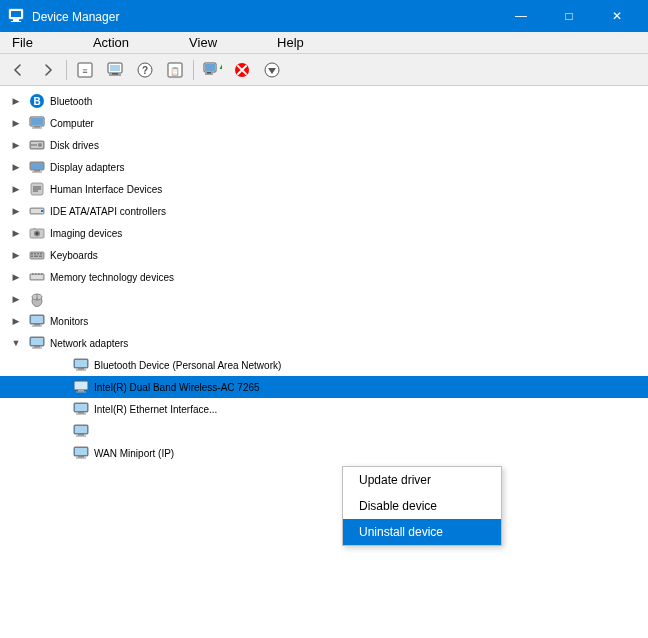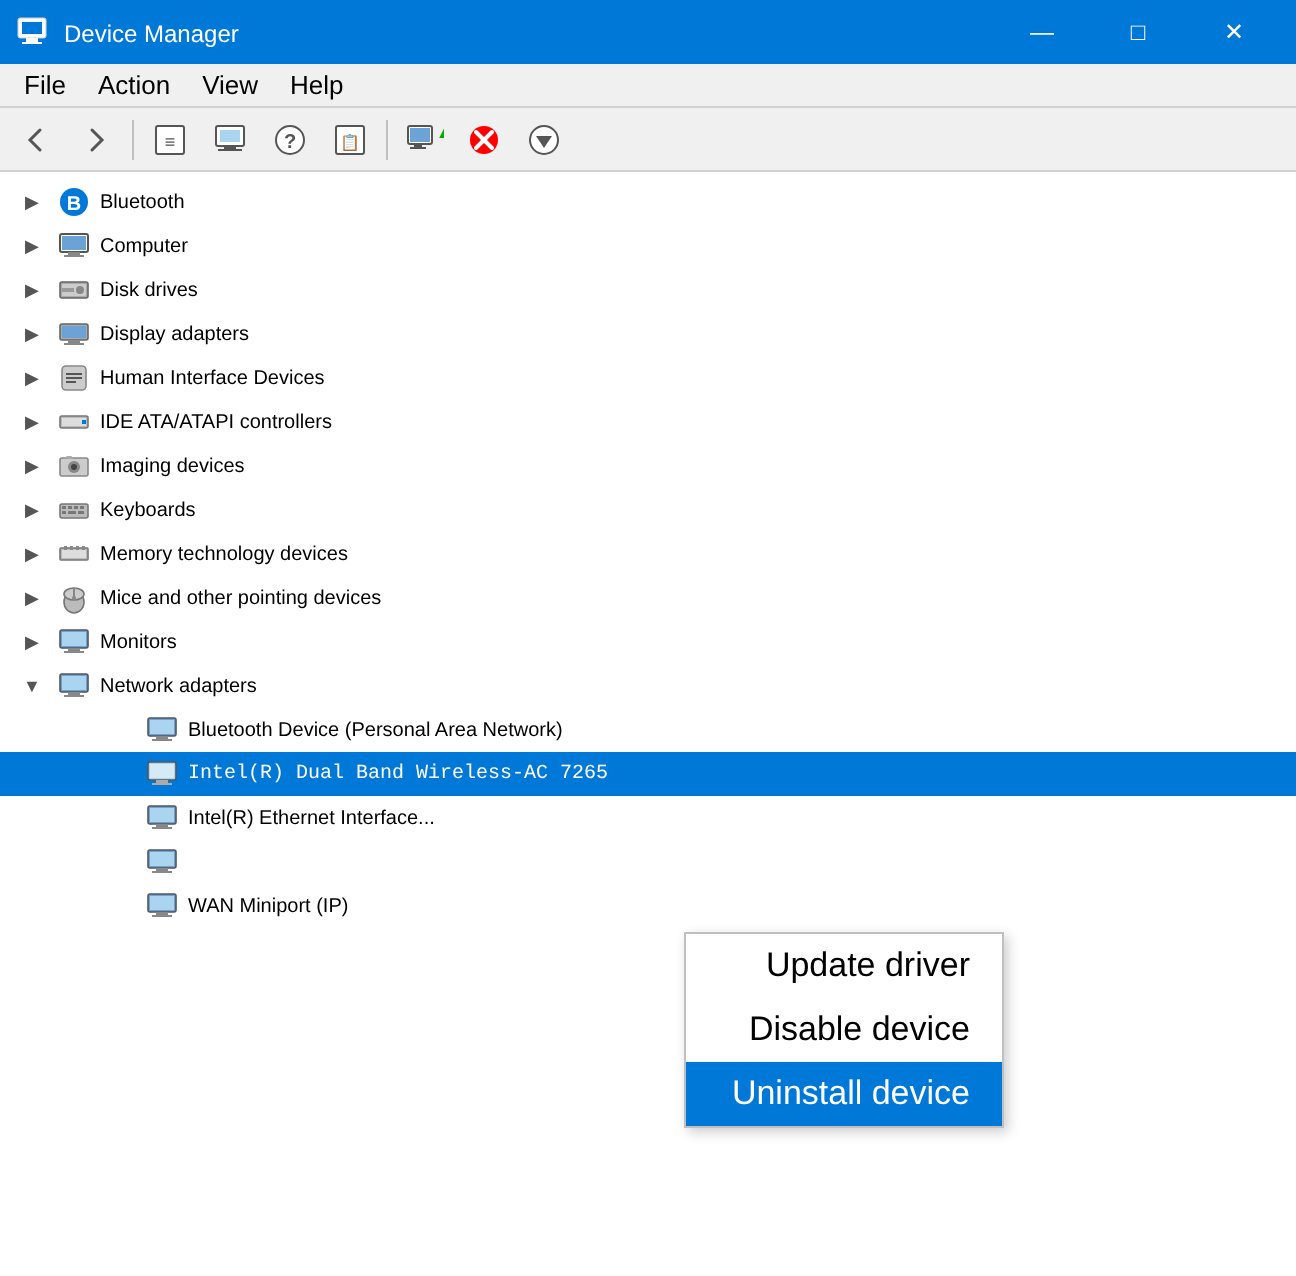--- a/index.html
+++ b/index.html
@@ -53,20 +53,21 @@
     }
 
     
     .menu-bar {
       background: #f0f0f0;
       display: flex;
       align-items: center;
       height: 22px;
       border-bottom: 1px solid #d0d0d0;
       padding: 0 4px;
+      gap: 44px;
     }
     .menu-item {
       padding: 2px 8px;
       cursor: pointer;
       font-size: 13px;
       color: #000;
     }
 
     
     .toolbar {
@@ -110,21 +111,21 @@
       padding: 4px 0;
     }
     .tree-item {
       display: flex;
       align-items: center;
       height: 22px;
       padding-left: 8px;
       cursor: pointer;
       white-space: nowrap;
     }
-    .tree-item.selected { background: #0078d7; color: #ffffff; font-family: Liberation Mono, monospace; }
+    .tree-item.selected { background: #0078d7; color: #000000; }
 
     .tree-item .expand-btn {
       width: 16px;
       height: 16px;
       display: flex;
       align-items: center;
       justify-content: center;
       font-size: 9px;
       color: #555;
       flex-shrink: 0;
@@ -154,23 +155,22 @@
       left: 342px;
       background: white;
       border: 1px solid #c0c0c0;
       box-shadow: 2px 2px 6px rgba(0,0,0,0.2);
       z-index: 100;
       min-width: 160px;
     }
     .context-menu-item {
       padding: 6px 16px;
       cursor: pointer;
-      font-size: 17px;
+      font-size: 12px;
       color: #000;
-      text-align: right;
     }
     .context-menu-item.active {
       background: #0078d7;
       color: #ffffff;
     }
 
     
     .content-scroll {
       width: 100%;
       height: 100%;
@@ -400,21 +400,20 @@
       <div class="tree-item">
         <span class="expand-btn">▶</span>
         <span class="item-icon">
           <svg width="16" height="16" viewBox="0 0 16 16">
             <ellipse cx="8" cy="10" rx="5" ry="5.5" fill="#bbb" stroke="#777" stroke-width="0.8"></ellipse>
             <ellipse cx="8" cy="6" rx="5" ry="3" fill="#ccc" stroke="#777" stroke-width="0.8"></ellipse>
             <line x1="8" y1="3" x2="8" y2="9" stroke="#888" stroke-width="1"></line>
             <circle cx="8" cy="8" r="1" fill="#888"></circle>
           </svg>
         </span>
-        <span class="item-label">Mice and other pointing devices</span>
       </div>
 
       <div class="tree-item">
         <span class="expand-btn">▶</span>
         <span class="item-icon">
           <svg width="16" height="16" viewBox="0 0 16 16">
             <rect x="1" y="2" width="14" height="9" rx="1" fill="#6ba3d6" stroke="#555" stroke-width="0.8"></rect>
             <rect x="2" y="3" width="12" height="7" fill="#aad4f0"></rect>
             <rect x="5" y="11" width="6" height="1.5" fill="#888"></rect>
             <rect x="3" y="12.5" width="10" height="1" fill="#888"></rect>

